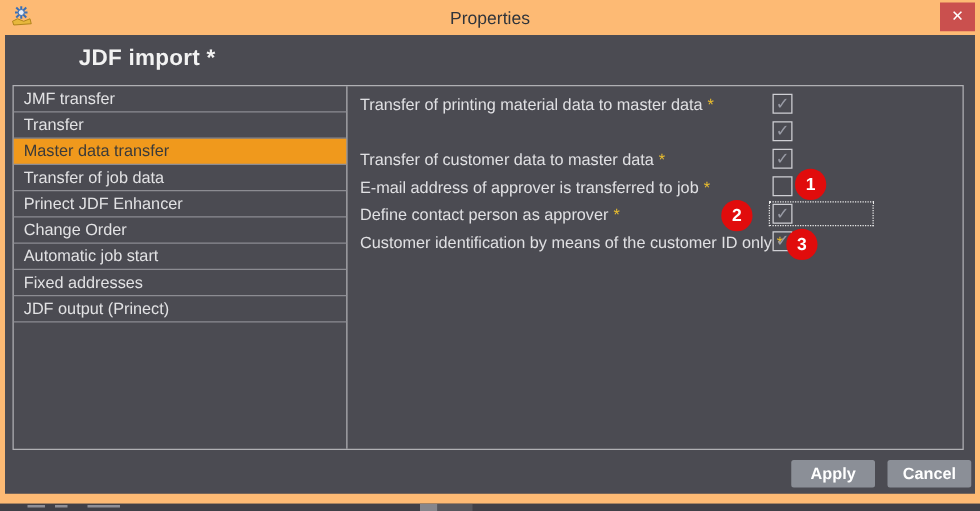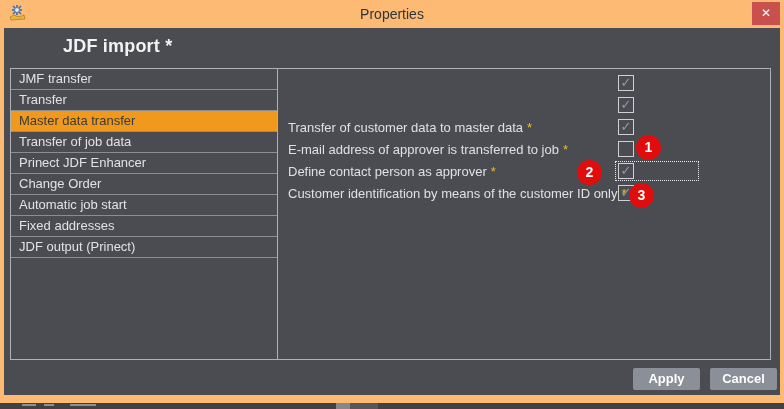--- a/index.html
+++ b/index.html
@@ -134,20 +134,23 @@
   </div>
           <div class="side-item">
     <span>Fixed addresses</span>
   </div>
           <div class="side-item">
     <span>JDF output (Prinect)</span>
   </div>
         </div>
       <div class="rows" id="rows">
           <div class="set-row checked" style="top: 4px;">
+    <span class="row-label">
+      <span>Transfer of printing material data to master data</span><span class="asterisk">*</span>
+    </span>
 
     <span class="checkbox">
       <span class="tick">✓</span>
     </span>
 
   </div>
           <div class="set-row checked" style="top: 26px;">
 
     <span class="checkbox">
       <span class="tick">✓</span>

